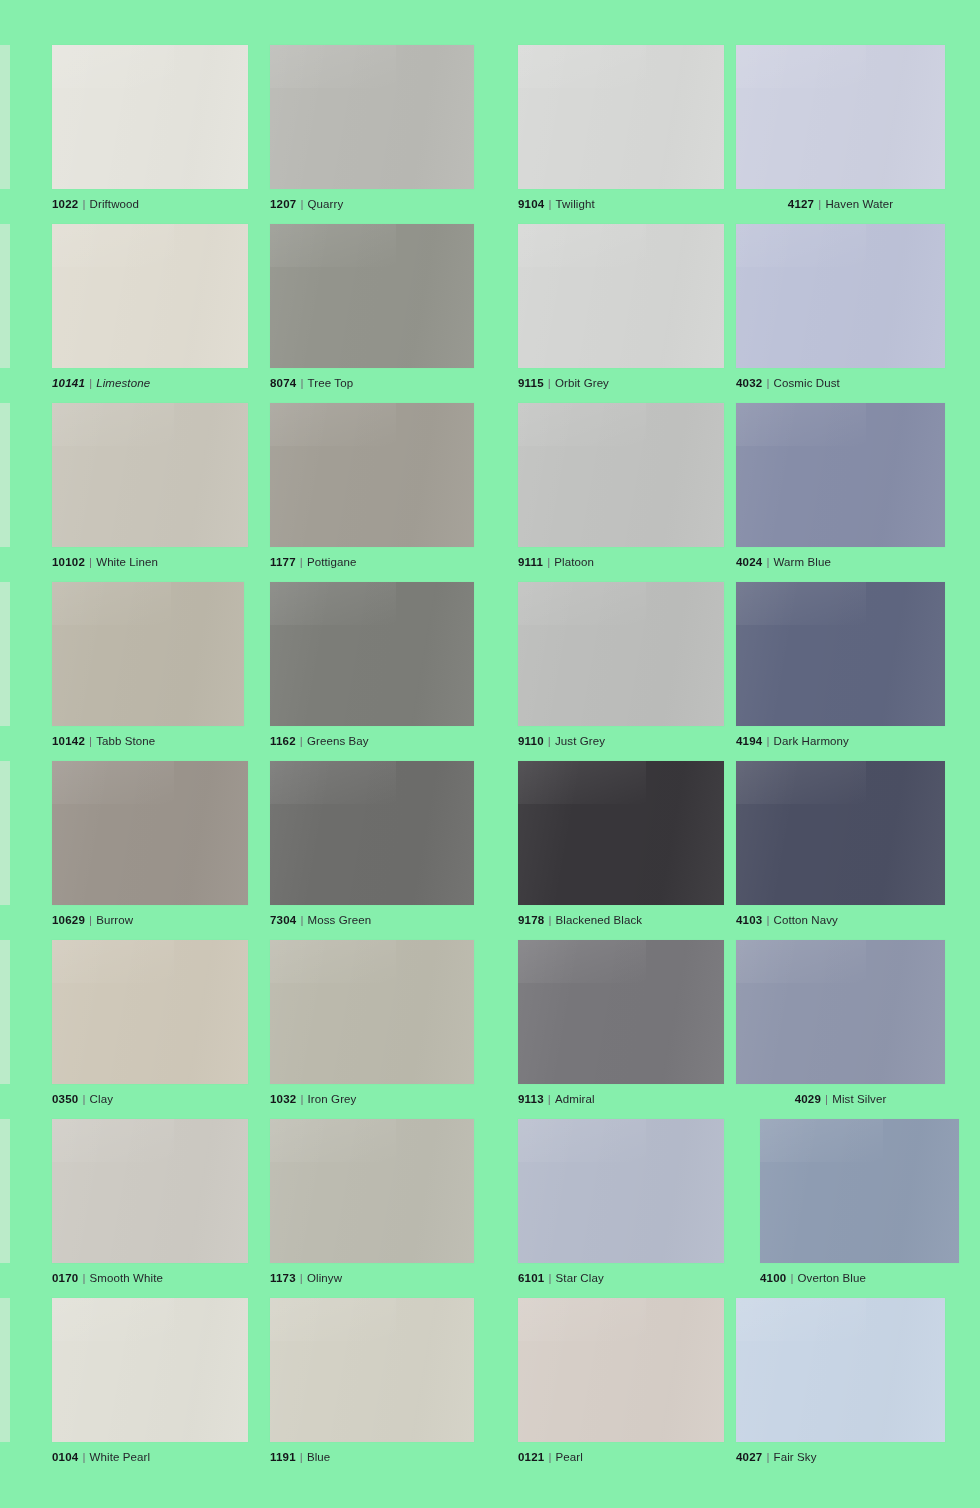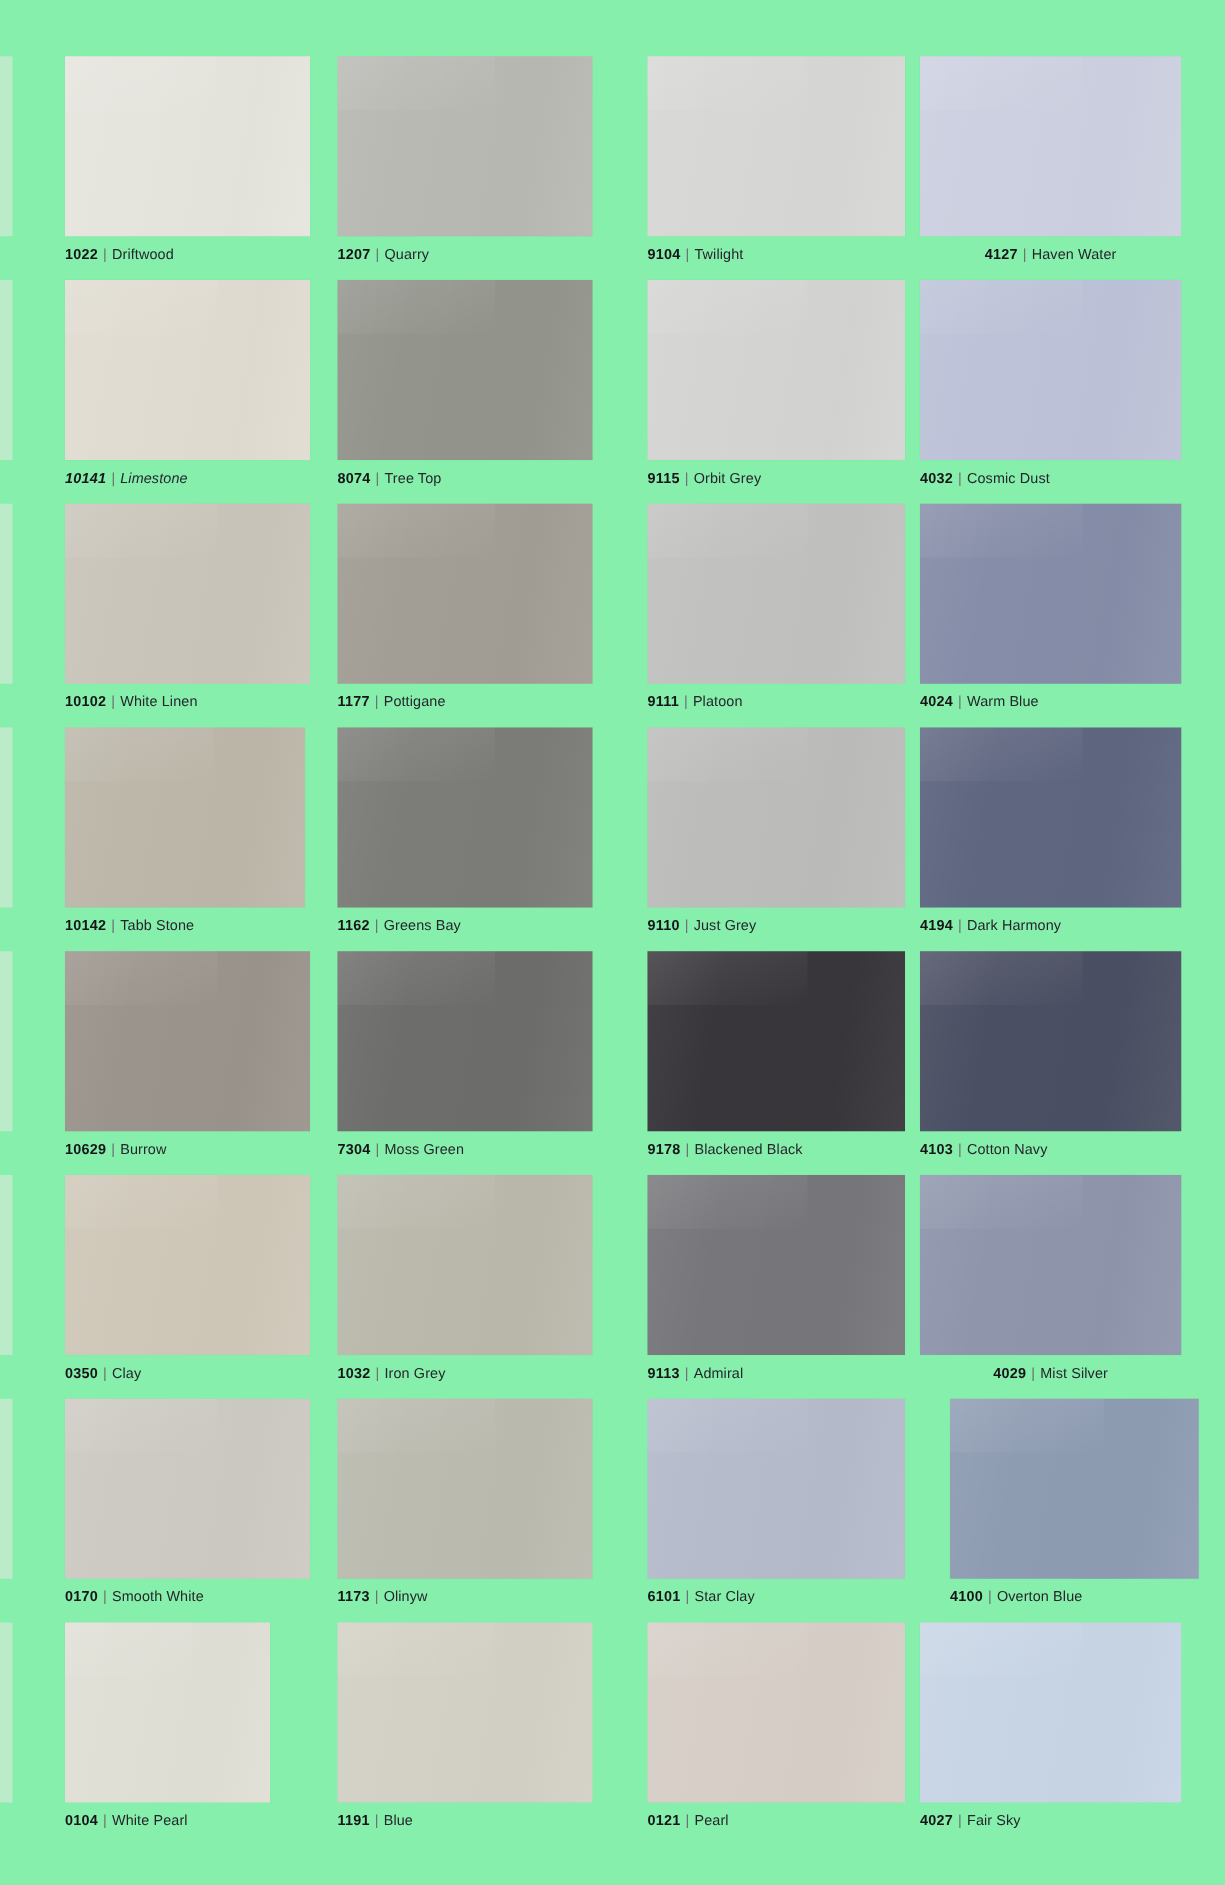--- a/index.html
+++ b/index.html
@@ -218,21 +218,21 @@
         <div class="label"><span class="code">1173</span><span class="sep">|</span><span class="name">Olinyw</span></div>
       </div>
       <div class="cell" style="left: 518px; top: 1119px; width: 206px;">
         <div class="swatch" style="background: rgb(181, 187, 203);"></div>
         <div class="label"><span class="code">6101</span><span class="sep">|</span><span class="name">Star Clay</span></div>
       </div>
       <div class="cell" style="left: 736px; top: 1119px; width: 199px; margin-left: 24px;">
         <div class="swatch" style="background: rgb(142, 156, 178);"></div>
         <div class="label"><span class="code">4100</span><span class="sep">|</span><span class="name">Overton Blue</span></div>
       </div>
-      <div class="cell" style="left: 52px; top: 1298px; width: 164px;">
+      <div class="cell" style="left: 52px; top: 1298px; width: 196px;">
         <div class="swatch" style="background: rgb(224, 223, 214);"></div>
         <div class="label"><span class="code">0104</span><span class="sep">|</span><span class="name">White Pearl</span></div>
       </div>
       <div class="cell" style="left: 270px; top: 1298px; width: 204px;">
         <div class="swatch" style="background: rgb(211, 209, 197);"></div>
         <div class="label"><span class="code">1191</span><span class="sep">|</span><span class="name">Blue</span></div>
       </div>
       <div class="cell" style="left: 518px; top: 1298px; width: 206px;">
         <div class="swatch" style="background: rgb(214, 206, 199);"></div>
         <div class="label"><span class="code">0121</span><span class="sep">|</span><span class="name">Pearl</span></div>

